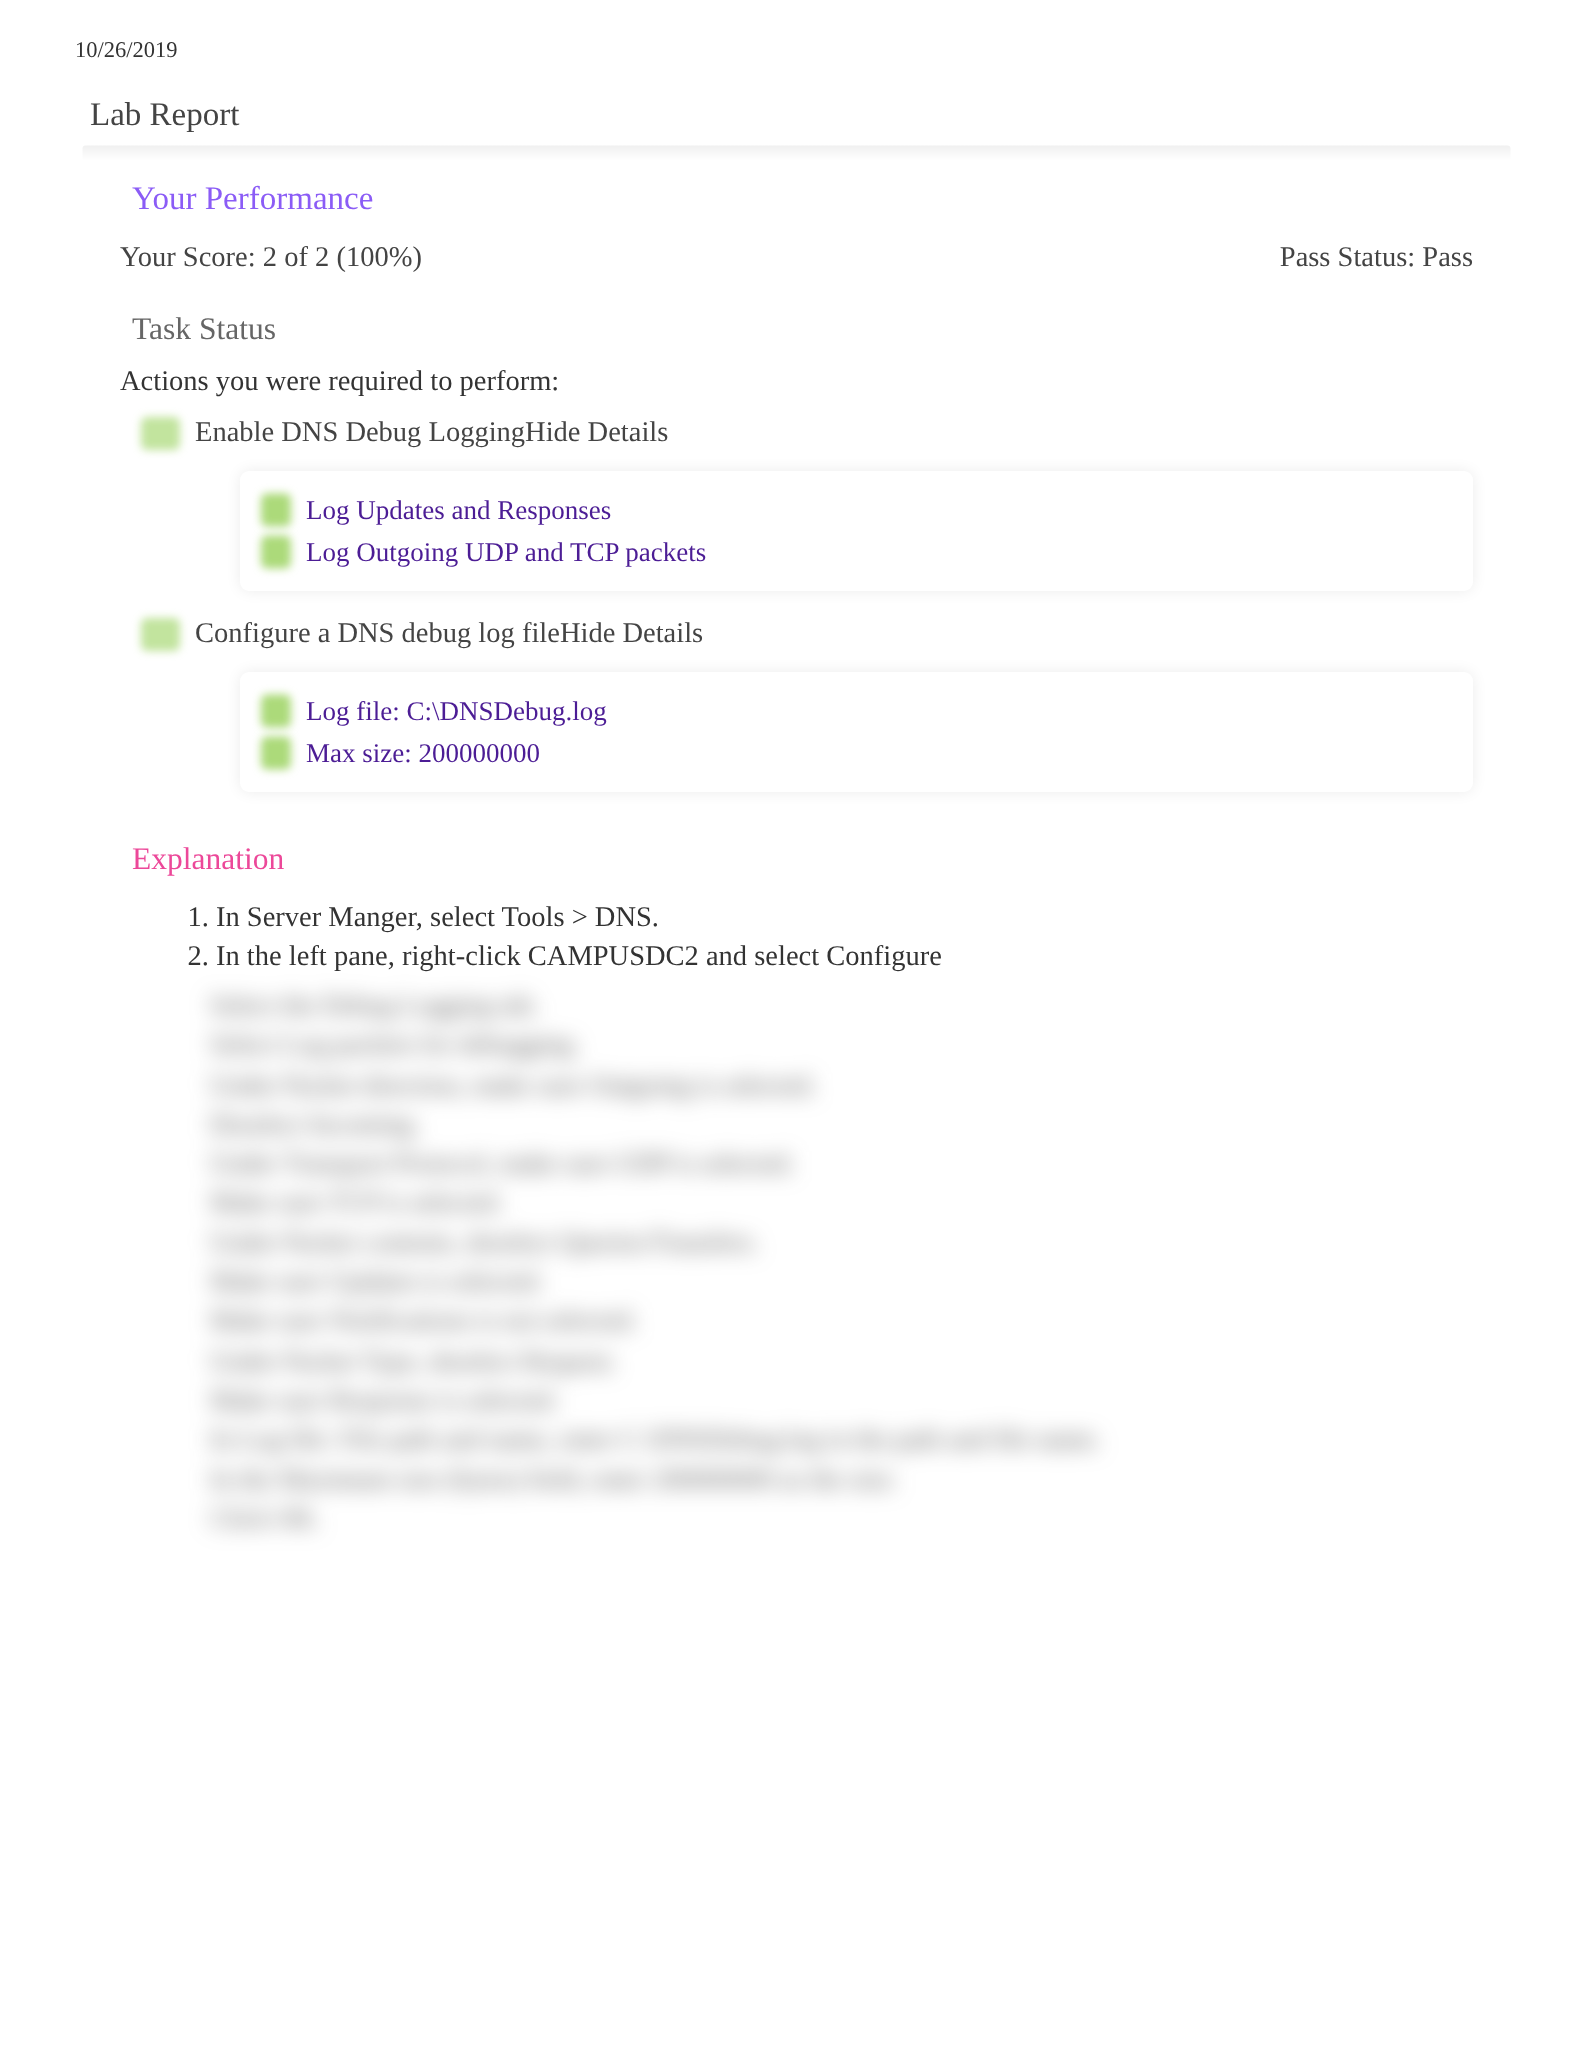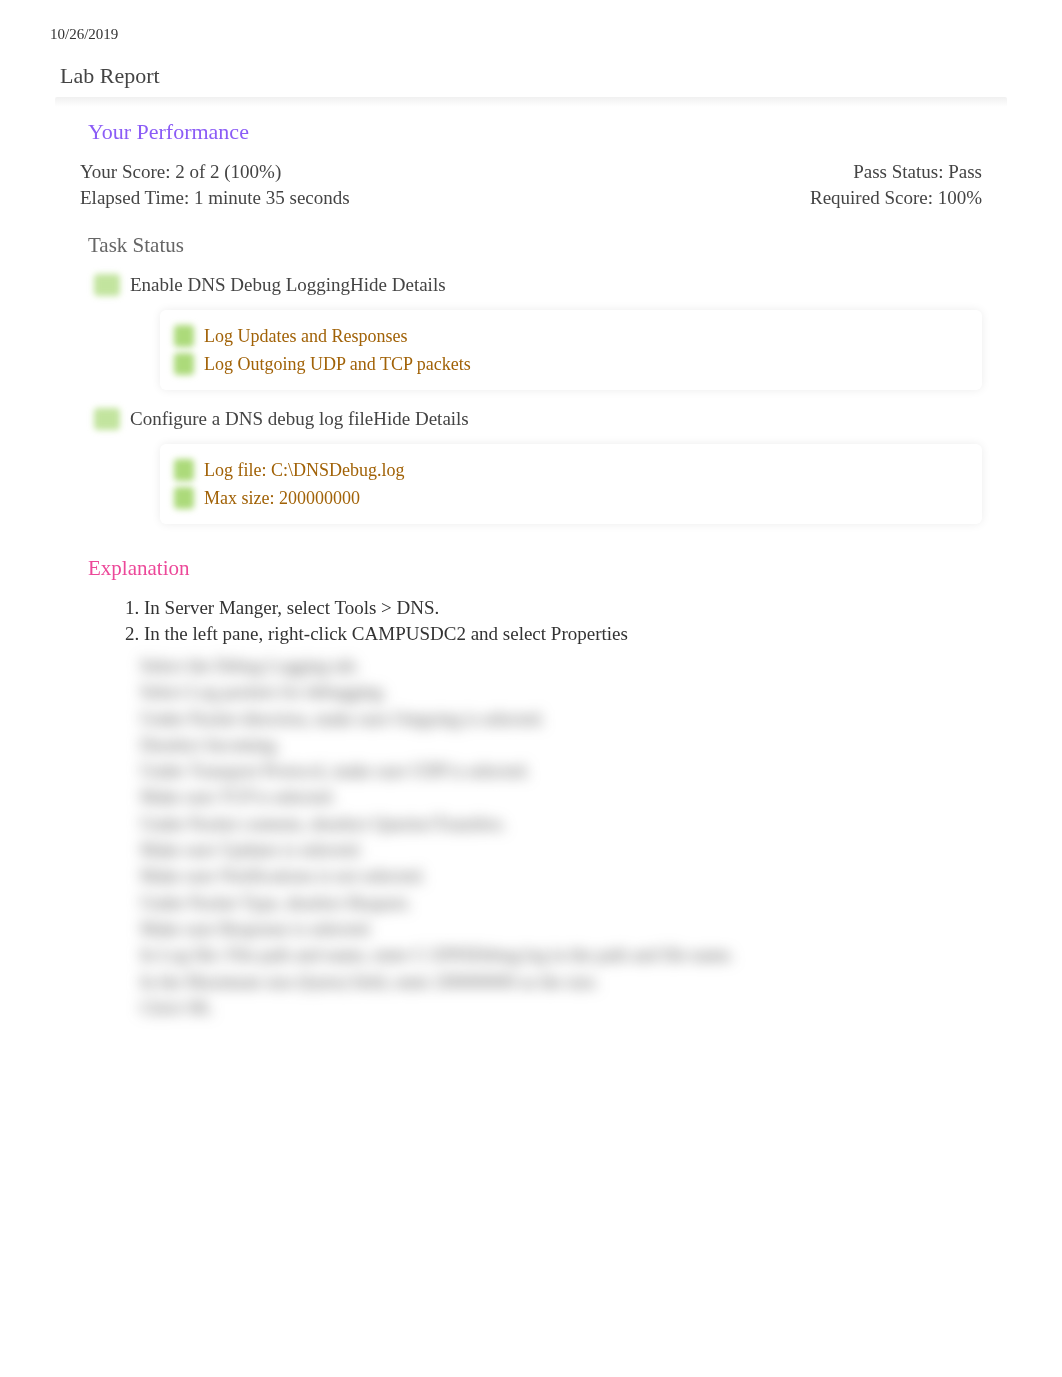--- a/index.html
+++ b/index.html
@@ -92,21 +92,21 @@
       margin: 6px 0 14px 80px;
       border-radius: 6px;
       background: #fff;
       box-shadow: 0 0 10px rgba(0,0,0,0.08);
       padding: 12px 14px;
     }
     .details-row {
       display: flex;
       align-items: center;
       font-size: 18px;
-      color: #a16207;
+      color: #4c1d95;
       padding: 3px 0;
     }
     .explanation-heading {
       font-size: 21px;
       color: #ec4899;
       padding: 18px 0 14px 8px;
     }
     .explanation-intro {
       font-size: 19px;
       color: #333;
@@ -144,26 +144,23 @@
 
 <div class="page-title">Lab Report</div>
 <div class="shadow-bar"></div>
 
 <div class="section">
   <div class="section-heading">Your Performance</div>
   <div class="perf-row">
     <div>Your Score: 2 of 2 (100%)</div>
     <div>Pass Status: Pass</div>
   </div>
-  <div class="perf-row">
-    <div>Elapsed Time: 1 minute 35 seconds</div>
-    <div>Required Score: 100%</div>
-  </div>
 
   <div class="task-summary-heading">Task Status</div>
+  <div class="actions-header">Actions you were required to perform:</div>
 
   <div class="task-item">
     <span class="bullet-icon"></span>
     <span>Enable DNS Debug Logging </span>
     <span class="hide-link">Hide Details</span>
   </div>
   <div class="details-box">
     <div class="details-row">
       <span class="bullet-icon-inner"></span>
       <span>Log Updates and Responses</span>
@@ -187,21 +184,21 @@
     <div class="details-row">
       <span class="bullet-icon-inner"></span>
       <span>Max size: 200000000</span>
     </div>
   </div>
 
   <div class="explanation-heading">Explanation</div>
 
   <ol class="steps-list">
     <li>In Server Manger, select Tools &gt; DNS.</li>
-    <li>In the left pane, right-click CAMPUSDC2  and select Properties</li>
+    <li>In the left pane, right-click CAMPUSDC2  and select Configure</li>
   </ol>
 
   <div class="blur-area">
     <div class="blur-line">Select the Debug Logging tab.</div>
     <div class="blur-line">Select Log packets for debugging.</div>
     <div class="blur-line">Under Packet direction, make sure Outgoing is selected.</div>
     <div class="blur-line">Deselect Incoming.</div>
     <div class="blur-line">Under Transport Protocol, make sure UDP is selected.</div>
     <div class="blur-line">Make sure TCP is selected.</div>
     <div class="blur-line">Under Packet contents, deselect Queries/Transfers.</div>

